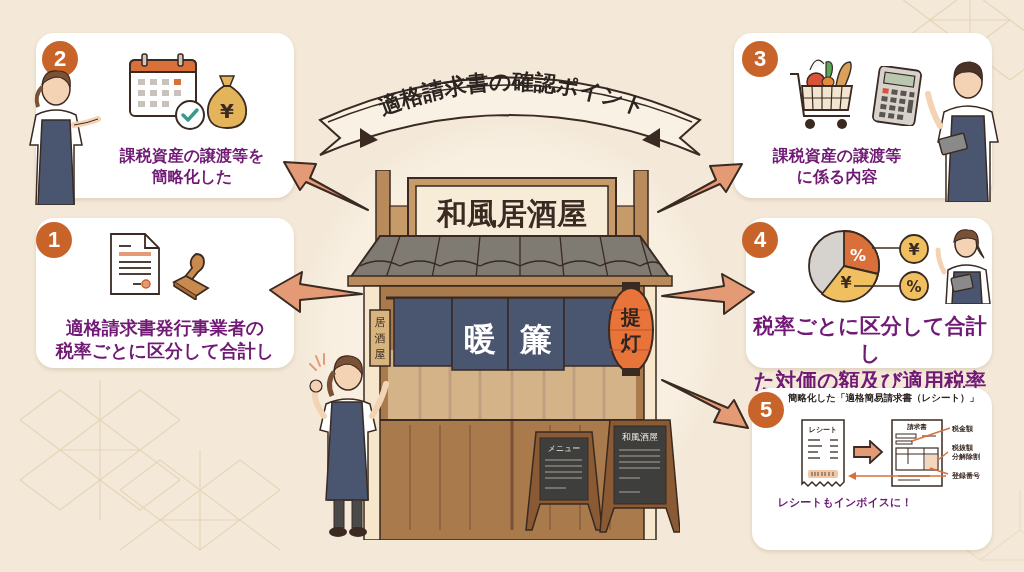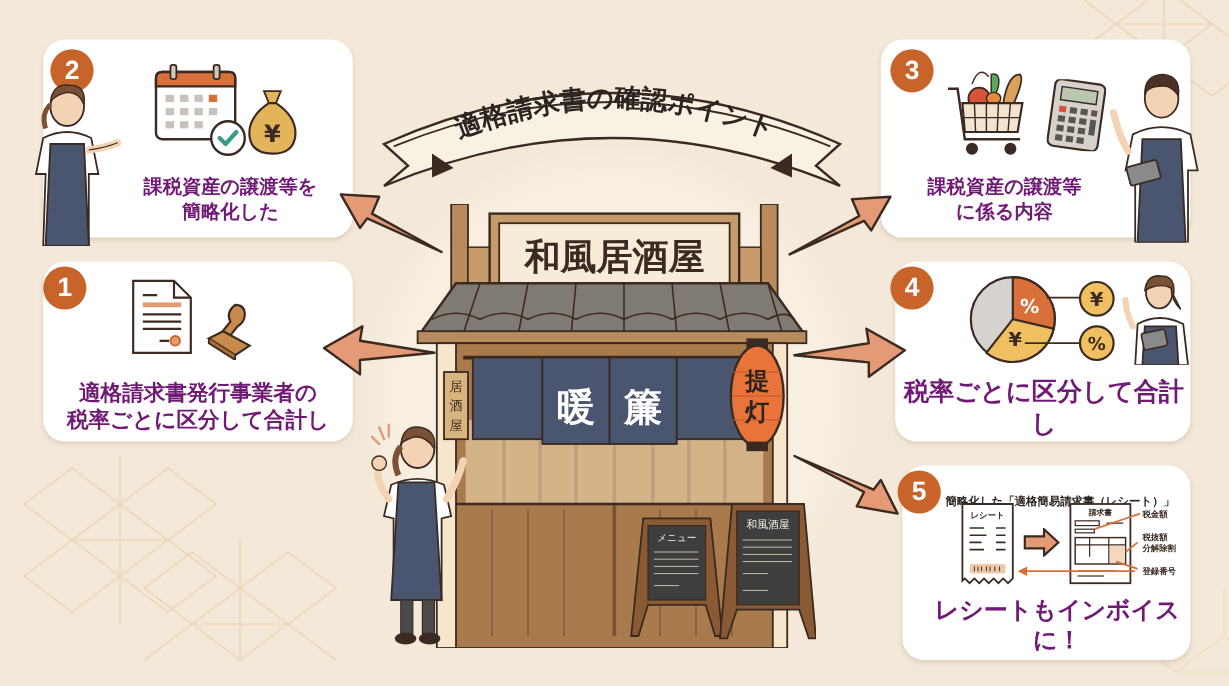--- a/index.html
+++ b/index.html
@@ -233,25 +233,26 @@
   <svg class="icon-svg" style="left:932px;top:224px;width:64px;height:80px;" viewBox="0 0 64 80">
     <ellipse cx="34" cy="20" rx="11" ry="13" fill="#f4d3b5" stroke="#3a2a22" stroke-width="1.5"></ellipse>
     <path d="M22,18 Q24,4 36,6 Q48,6 46,22 L52,34 Q44,26 44,16 Q36,12 26,16 Z" fill="#7a5134" stroke="#3a2a22" stroke-width="1.2"></path>
     <path d="M16,46 Q34,36 54,46 L58,80 L14,80 Z" fill="#ffffff" stroke="#3a2a22" stroke-width="1.5"></path>
     <path d="M22,48 L48,48 L50,80 L20,80 Z" fill="#4a5670" stroke="#3a2a22" stroke-width="1.5"></path>
     <rect x="20" y="52" width="20" height="14" rx="2" transform="rotate(-12 30 59)" fill="#8a8a8a" stroke="#3a2a22" stroke-width="1.3"></rect>
     <path d="M12,48 Q6,36 6,26" fill="none" stroke="#f4d3b5" stroke-width="5" stroke-linecap="round"></path>
   </svg>
   <div class="card-text" style="left:752px;top:313px;width:236px;font-size:21px;">
     <span>税率ごとに区分して合計し</span>
+    <span>た対価の額及び適用税率</span>
   </div>
 
   <div class="card" style="left:752px;top:388px;width:240px;height:162px;"></div>
   <div class="badge" style="left:748px;top:392px;">5</div>
-  <div style="position:absolute;left:788px;top:412px;width:206px;font-size:9.5px;font-weight:bold;color:#2b2420;white-space:nowrap;">簡略化した「適格簡易請求書（レシート）」</div>
+  <div style="position:absolute;left:788px;top:392px;width:206px;font-size:9.5px;font-weight:bold;color:#2b2420;white-space:nowrap;">簡略化した「適格簡易請求書（レシート）」</div>
   <svg class="icon-svg" style="left:800px;top:418px;width:46px;height:70px;" viewBox="0 0 46 70">
     <path d="M2,2 L44,2 L44,64 L40,68 L36,64 L32,68 L28,64 L24,68 L20,64 L16,68 L12,64 L8,68 L4,64 L2,66 Z" fill="#ffffff" stroke="#3a2a22" stroke-width="1.5"></path>
     <text x="23" y="14" text-anchor="middle" font-size="7" font-weight="bold" fill="#3a2a22" font-family="DejaVu Sans, sans-serif">レシート</text>
     <g stroke="#3a2a22" stroke-width="1.3">
       <line x1="8" y1="22" x2="20" y2="22"></line>
         <line x1="30" y1="22" x2="38" y2="22"></line>
       <line x1="8" y1="28" x2="22" y2="28"></line>
         <line x1="30" y1="28" x2="38" y2="28"></line>
       <line x1="8" y1="34" x2="18" y2="34"></line>
         <line x1="30" y1="34" x2="38" y2="34"></line>
@@ -291,21 +292,21 @@
     <path d="M58,56 L40,50" stroke="#d9703a" stroke-width="1.5" fill="none"></path>
     <text x="62" y="13" font-size="7" font-weight="bold" fill="#3a2a22" font-family="DejaVu Sans, sans-serif">税金額</text>
     <text x="62" y="32" font-size="7" font-weight="bold" fill="#3a2a22" font-family="DejaVu Sans, sans-serif">税抜額</text>
     <text x="62" y="41" font-size="7" font-weight="bold" fill="#3a2a22" font-family="DejaVu Sans, sans-serif">分解除割</text>
     <text x="62" y="60" font-size="7" font-weight="bold" fill="#3a2a22" font-family="DejaVu Sans, sans-serif">登録番号</text>
   </svg>
   <svg class="icon-svg" style="left:846px;top:470px;width:100px;height:12px;" viewBox="0 0 100 12">
     <line x1="6" y1="6" x2="100" y2="6" stroke="#d9703a" stroke-width="1.5"></line>
     <path d="M2,6 L10,2 L10,10 Z" fill="#d9703a"></path>
   </svg>
-  <div class="card-text" style="left:764px;top:496px;width:234px;font-size:20px;line-height:1.25;">
+  <div class="card-text" style="left:728px;top:496px;width:234px;font-size:11px;line-height:1.25;">
     <span>レシートもインボイスに！</span>
   </div>
 
   <svg class="arrow" style="left:280px;top:150px;width:90px;height:70px;" viewBox="0 0 90 70">
     <path d="M88,60 L30,28 L36,14 L4,12 L20,40 L26,32 Z" fill="#e59a76" stroke="#3a2a22" stroke-width="2" stroke-linejoin="round"></path>
   </svg>
   <svg class="arrow" style="left:268px;top:268px;width:96px;height:48px;" viewBox="0 0 96 48">
     <path d="M94,26 L32,16 L34,4 L2,22 L32,44 L32,32 Z" fill="#e59a76" stroke="#3a2a22" stroke-width="2" stroke-linejoin="round"></path>
   </svg>
   <svg class="arrow" style="left:656px;top:150px;width:90px;height:70px;" viewBox="0 0 90 70">

